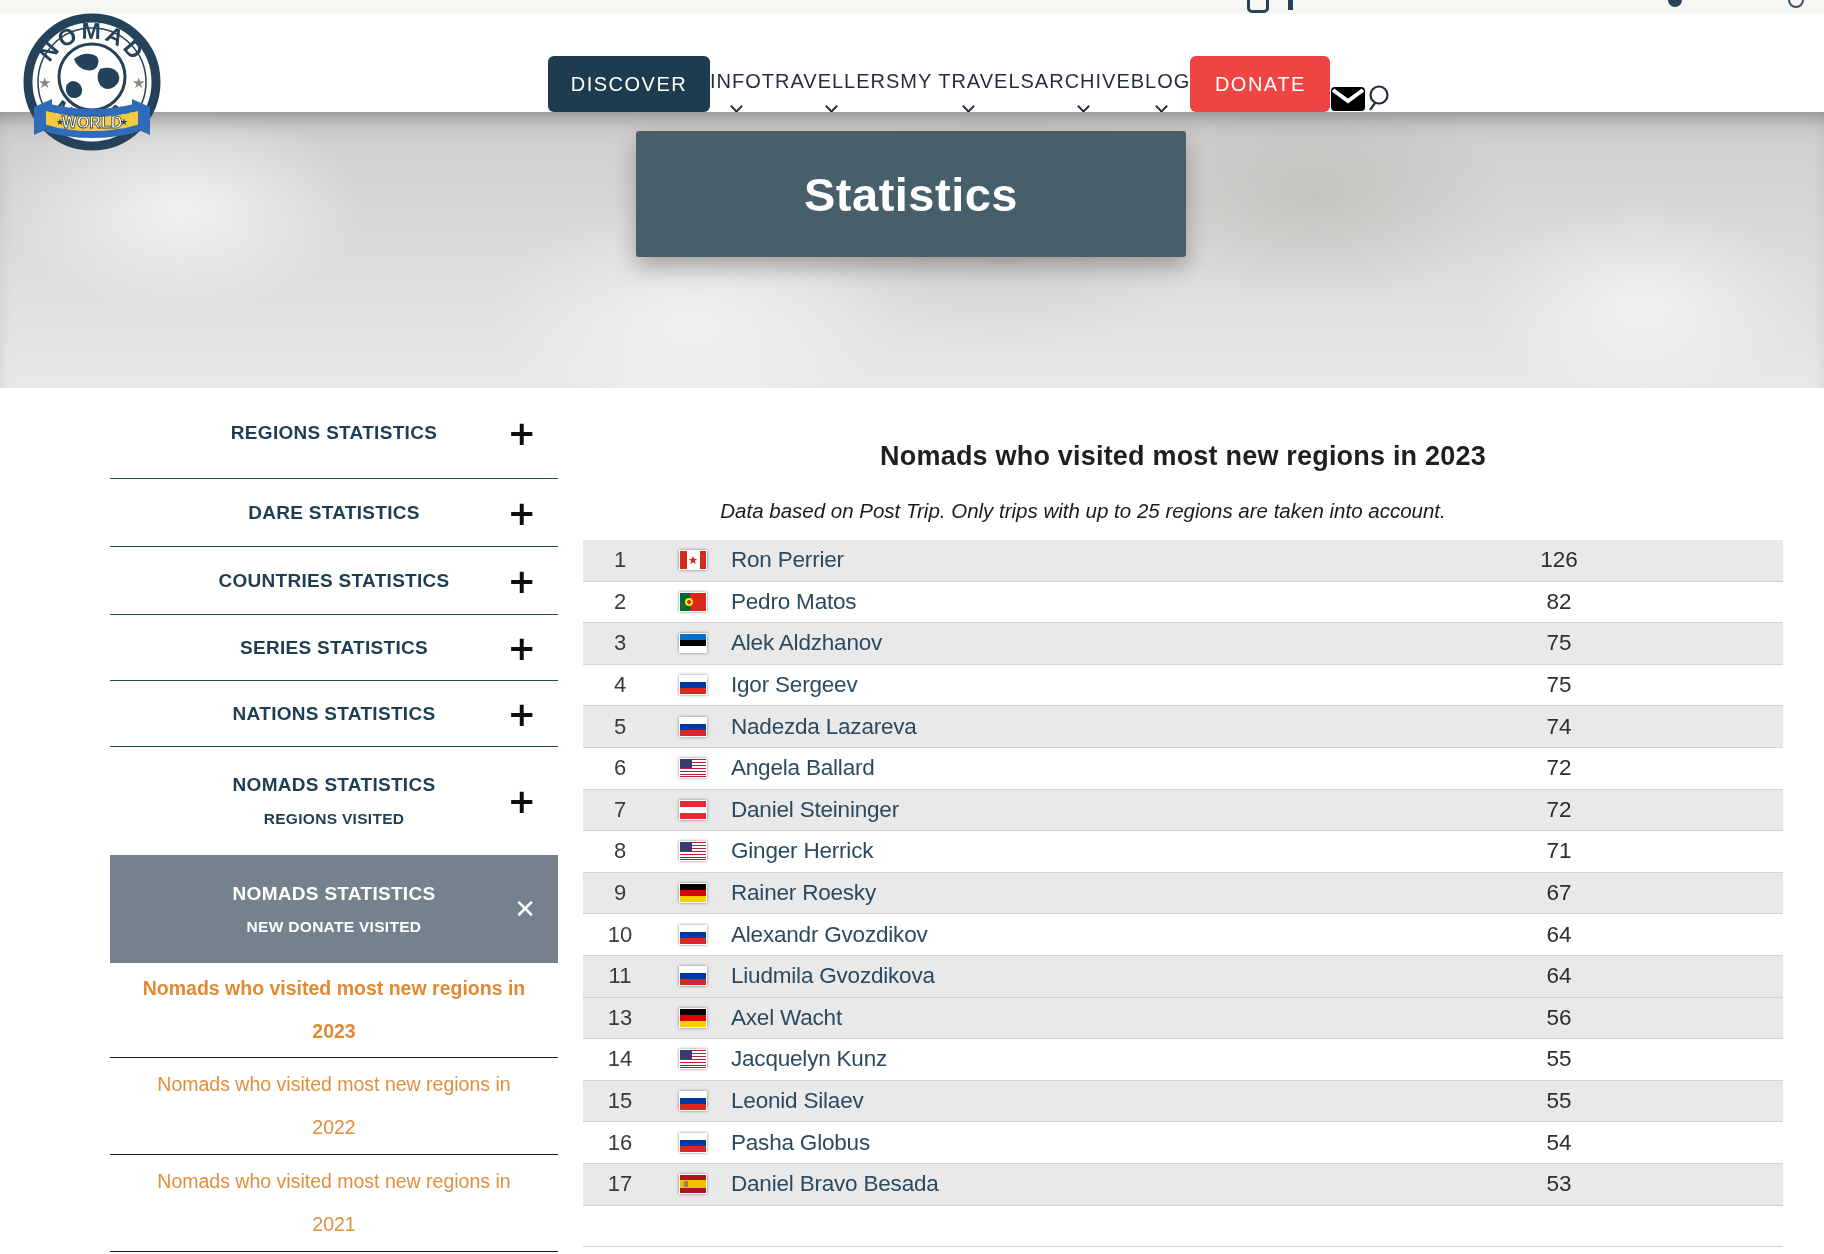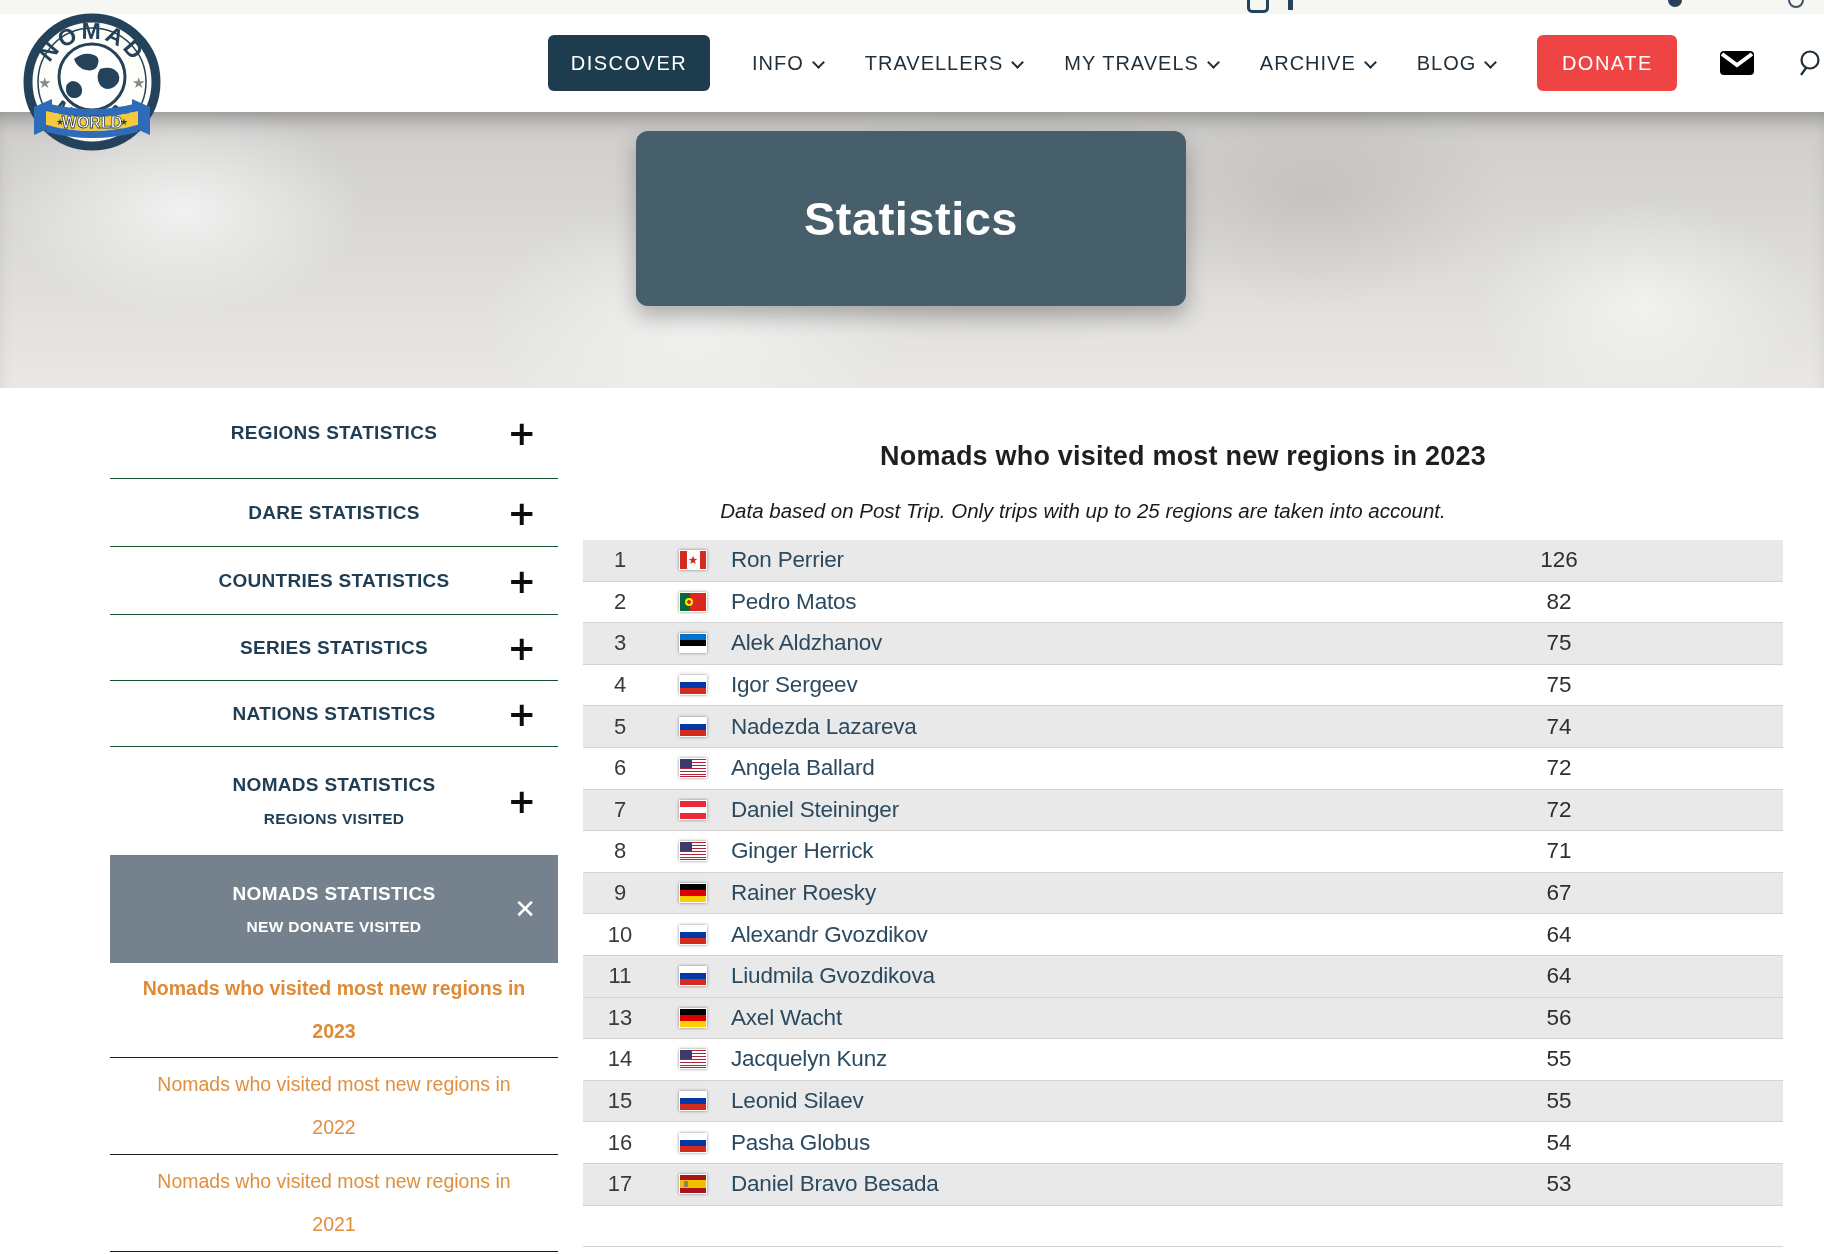--- a/index.html
+++ b/index.html
@@ -10,44 +10,44 @@
   }
   
   .topstrip{position:absolute;left:0;top:0;width:1824px;height:14px;background:#f6f6f3;overflow:hidden;}
   .topstrip .pico{position:absolute;color:#24435a;}
   .pico.ig{left:1247px;top:-9px;width:16px;height:16px;border:3px solid #24435a;border-radius:5px;}
   .pico.fb{left:1288px;top:-10px;width:5px;height:20px;background:#24435a;}
   .pico.user{left:1668px;top:-7px;width:14px;height:14px;background:#24435a;border-radius:50%;}
   .pico.bell{left:1788px;top:-8px;width:12px;height:12px;border:2px solid #3a5166;border-radius:50%;}
   
   .header{position:absolute;left:0;top:14px;width:1824px;height:98px;background:#ffffff;}
-  .navwrap{position:absolute;left:548px;top:0;height:98px;display:flex;align-items:center;gap:42px;}
-  .navitem{display:flex;align-items:center;gap:9px;color:#1f2e39;font-size:20px;letter-spacing:1px;cursor:pointer;white-space:nowrap;}
+  .navwrap{position:absolute;left:548px;top:0;height:98px;display:flex;align-items:flex-end;}
+  .navitem{display:flex;align-items:center;gap:9px;color:#1f2e39;font-size:20px;letter-spacing:1px;cursor:pointer;white-space:nowrap;flex-direction:column;}
   .caret{width:10px;height:10px;display:inline-block;position:relative;top:-2px;}
   .caret::before{content:"";position:absolute;left:1px;top:2px;width:7px;height:7px;border-right:2px solid #1f2e39;border-bottom:2px solid #1f2e39;transform:rotate(45deg);}
   .btn{display:flex;align-items:center;justify-content:center;height:56px;border-radius:6px;
        color:#fff;font-size:20px;letter-spacing:1.5px;cursor:pointer;}
   .btn.discover{width:162px;background:#1d3d4f;}
   .btn.donate{width:140px;background:#ef4444;}
   .hdr-icon{cursor:pointer;display:flex;align-items:center;}
   
   .logo{position:absolute;left:22px;top:11px;width:140px;height:142px;z-index:30;}
   
   .hero{position:absolute;left:0;top:112px;width:1824px;height:276px;
     background:
       radial-gradient(ellipse 260px 150px at 10% 35%, rgba(255,255,255,.65), rgba(255,255,255,0) 70%),
       radial-gradient(ellipse 300px 170px at 38% 75%, rgba(255,255,255,.5), rgba(255,255,255,0) 70%),
       radial-gradient(ellipse 280px 160px at 72% 30%, rgba(175,173,170,.45), rgba(175,173,170,0) 70%),
       radial-gradient(ellipse 240px 150px at 90% 70%, rgba(255,255,255,.55), rgba(255,255,255,0) 70%),
       radial-gradient(ellipse 300px 180px at 55% 40%, rgba(186,184,181,.4), rgba(186,184,181,0) 72%),
       linear-gradient(#cecdcb, #e9e8e6);
     box-shadow:inset 0 16px 22px -12px rgba(0,0,0,.35);
   }
-  .hero-panel{position:absolute;left:636px;top:19px;width:550px;height:175px;background:#465f6b;
-    border-radius:12px;box-shadow:0 10px 22px rgba(0,0,0,.28);
+  .hero-panel{position:absolute;left:636px;top:19px;width:550px;height:126px;background:#465f6b;
+    border-radius:3px;box-shadow:0 10px 22px rgba(0,0,0,.28);
     display:flex;align-items:center;justify-content:center;}
   .hero-title{color:#ffffff;font-size:47px;font-weight:bold;letter-spacing:.5px;}
   
   .sidebar{position:absolute;left:110px;top:388px;width:448px;}
   .side-item{position:relative;display:flex;align-items:center;justify-content:center;
     border-bottom:1px solid #14532d;cursor:pointer;}
   .side-item .lbl{color:#1f3e54;font-weight:bold;font-size:19px;letter-spacing:.3px;text-align:center;}
   .side-item .sub{color:#1f3e54;font-weight:bold;font-size:15.5px;letter-spacing:.3px;text-align:center;margin-top:14px;}
   .plus{position:absolute;right:22px;font-size:34px;font-weight:bold;color:#0d0d0d;line-height:1;font-family:"DejaVu Sans",sans-serif;}
   .side-active{position:relative;width:448px;height:108px;background:#75828e;display:flex;flex-direction:column;

